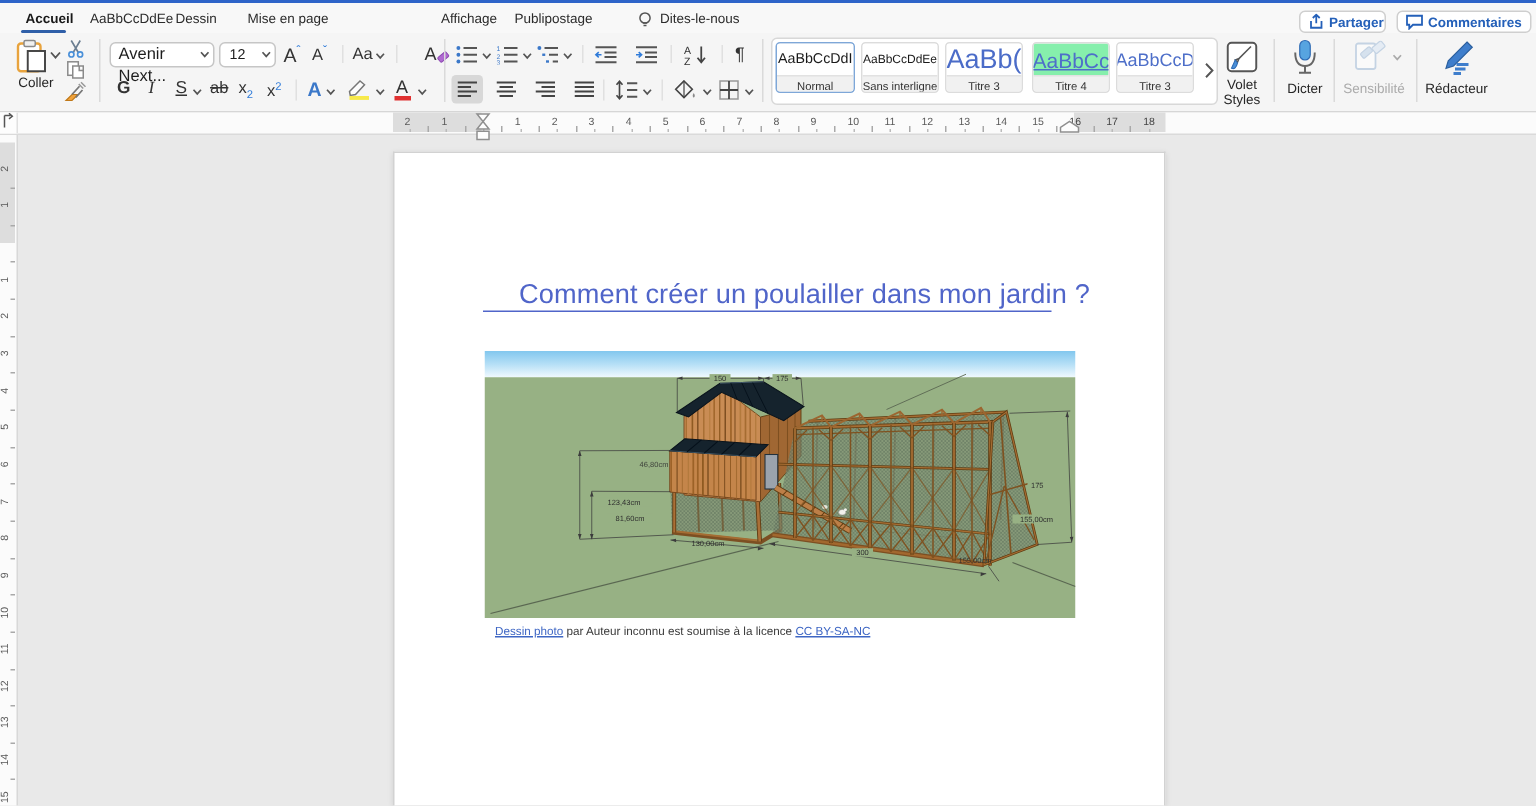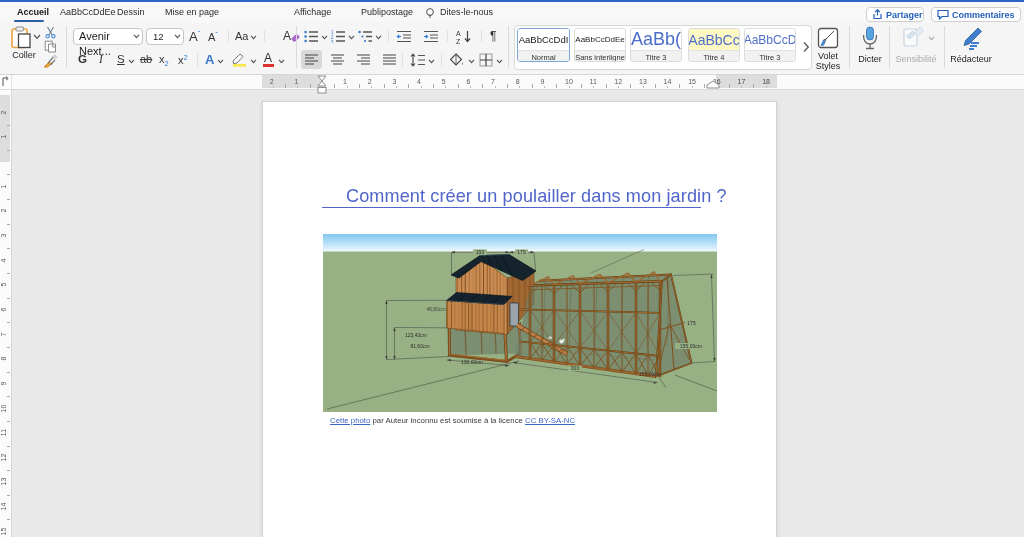--- a/index.html
+++ b/index.html
@@ -29,21 +29,21 @@
 <body>
 <div class="abs" id="topline"></div>
 
 <div class="abs" id="tabbar">
   <span class="tab" style="left:17px;font-weight:bold;color:#191919;">Accueil</span>
   <span class="tab" style="left:60px;">AaBbCcDdEe</span>
   <span class="tab" style="left:117px;">Dessin</span>
   <span class="tab" style="left:165px;">Mise en page</span>
   <span class="tab" style="left:240px;margin-top:16px;">Révision</span>
   <span class="tab" style="left:294px;">Affichage</span>
-  <span class="tab" style="left:361px;">Publipostage</span>
+  <span class="tab" style="left:343px;">Publipostage</span>
   <span class="tab" style="left:440px;">Dites-le-nous</span>
   <svg class="abs" style="left:424px;top:5px" width="12" height="13" viewBox="0 0 12 13">
     <circle cx="6" cy="5" r="3.4" fill="none" stroke="#555" stroke-width="1"></circle>
     <path d="M4.7,8.4 h2.6 M5,10 h2" stroke="#555" stroke-width="1" fill="none"></path>
   </svg>
   <div class="abs" style="left:14px;top:17.5px;width:30px;height:2.5px;background:#2F5FA8;border-radius:1px;"></div>
   <div class="btn" style="left:866px;width:58px;">
     <svg width="11" height="11" viewBox="0 0 11 11" style="margin-right:3px;flex:none;width:11px;height:11px">
       <path d="M2,5 v4.5 h7 v-4.5" fill="none" stroke="#2460B9" stroke-width="1.2"></path>
       <path d="M5.5,6.5 V1 M3.2,3 L5.5,0.8 L7.8,3" fill="none" stroke="#2460B9" stroke-width="1.2"></path>
@@ -223,21 +223,21 @@
 </div>
 <div class="abs" style="left:574px;top:6px;width:52px;height:34px;border:1px solid #DCDCDC;border-radius:3px;background:#FBFBFB;box-sizing:border-box;overflow:hidden;">
 <div style="height:21px;display:flex;align-items:center;justify-content:center;font-size:8px;color:#1a1a1a;white-space:nowrap;background:#FFF;">AaBbCcDdEe</div>
 <div style="height:13px;border-top:1px solid #E2E2E2;background:#F1F1F1;font-size:7.5px;color:#333;display:flex;align-items:center;justify-content:center;white-space:nowrap;">Sans interligne</div>
 </div>
 <div class="abs" style="left:630px;top:6px;width:52px;height:34px;border:1px solid #DCDCDC;border-radius:3px;background:#FBFBFB;box-sizing:border-box;overflow:hidden;">
 <div style="height:21px;display:flex;align-items:center;justify-content:center;font-size:18px;color:#4B6CC8;white-space:nowrap;background:#FFF;">AaBb(</div>
 <div style="height:13px;border-top:1px solid #E2E2E2;background:#F1F1F1;font-size:7.5px;color:#333;display:flex;align-items:center;justify-content:center;white-space:nowrap;">Titre 3</div>
 </div>
 <div class="abs" style="left:688px;top:6px;width:52px;height:34px;border:1px solid #DCDCDC;border-radius:3px;background:#FBFBFB;box-sizing:border-box;overflow:hidden;">
-<div style="height:21px;display:flex;align-items:center;justify-content:center;font-size:14px;color:#4E6FC9;white-space:nowrap;background:#fef9c3;">AaBbCc</div>
+<div style="height:21px;display:flex;align-items:center;justify-content:center;font-size:14px;color:#4E6FC9;white-space:nowrap;background:#86efac;text-decoration:underline;">AaBbCc</div>
 <div style="height:13px;border-top:1px solid #E2E2E2;background:#F1F1F1;font-size:7.5px;color:#333;display:flex;align-items:center;justify-content:center;white-space:nowrap;">Titre 4</div>
 </div>
 <div class="abs" style="left:744px;top:6px;width:52px;height:34px;border:1px solid #DCDCDC;border-radius:3px;background:#FBFBFB;box-sizing:border-box;overflow:hidden;">
 <div style="height:21px;display:flex;align-items:center;justify-content:center;font-size:12px;color:#4E6FC9;white-space:nowrap;background:#FFF;">AaBbCcD</div>
 <div style="height:13px;border-top:1px solid #E2E2E2;background:#F1F1F1;font-size:7.5px;color:#333;display:flex;align-items:center;justify-content:center;white-space:nowrap;">Titre 3</div>
 </div>
   <svg class="abs" style="left:802px;top:19px" width="8" height="12" viewBox="0 0 8 12">
       <path d="M2,1.5 L6.3,6 L2,10.5" fill="none" stroke="#555" stroke-width="1.3"></path>
     </svg>
 
@@ -622,13 +622,13 @@
 <line x1="368.5" y1="129" x2="391.5" y2="127.5" stroke="#3c3c3c" stroke-width="0.5"></line>
 <line x1="336" y1="143.5" x2="343" y2="153.5" stroke="#3c3c3c" stroke-width="0.5"></line>
 <path d="M388.6,40.5 l-1.3,3.5 l2.4,0.1 z M391.5,127.5 l-1.3,-3.5 l2.4,-0.1 z" fill="#3c3c3c"></path>
 <rect x="362" y="86.5" width="13" height="5.6" fill="#97B184"></rect>
       <text x="368.5" y="91.3" font-family="Liberation Sans" font-size="5px" fill="#2e2e2e" text-anchor="middle">175</text>
 <rect x="352" y="109" width="32" height="6" fill="#97B184"></rect>
       <text x="368" y="114" font-family="Liberation Sans" font-size="5px" fill="#2e2e2e" text-anchor="middle">155,00cm</text>
 <text x="327" y="141.5" font-family="Liberation Sans" font-size="5px" fill="#2e2e2e" text-anchor="middle" opacity="0.9">155,00cm</text>
 </svg></div>
 
-<div class="abs" id="caption"><a>Cette photo</a> par Auteur inconnu est soumise à la licence <a>CC BY-SA-NC</a></div>
+<div class="abs" id="caption"><a>Dessin photo</a> par Auteur inconnu est soumise à la licence <a>CC BY-SA-NC</a></div>
 
 </body></html>

